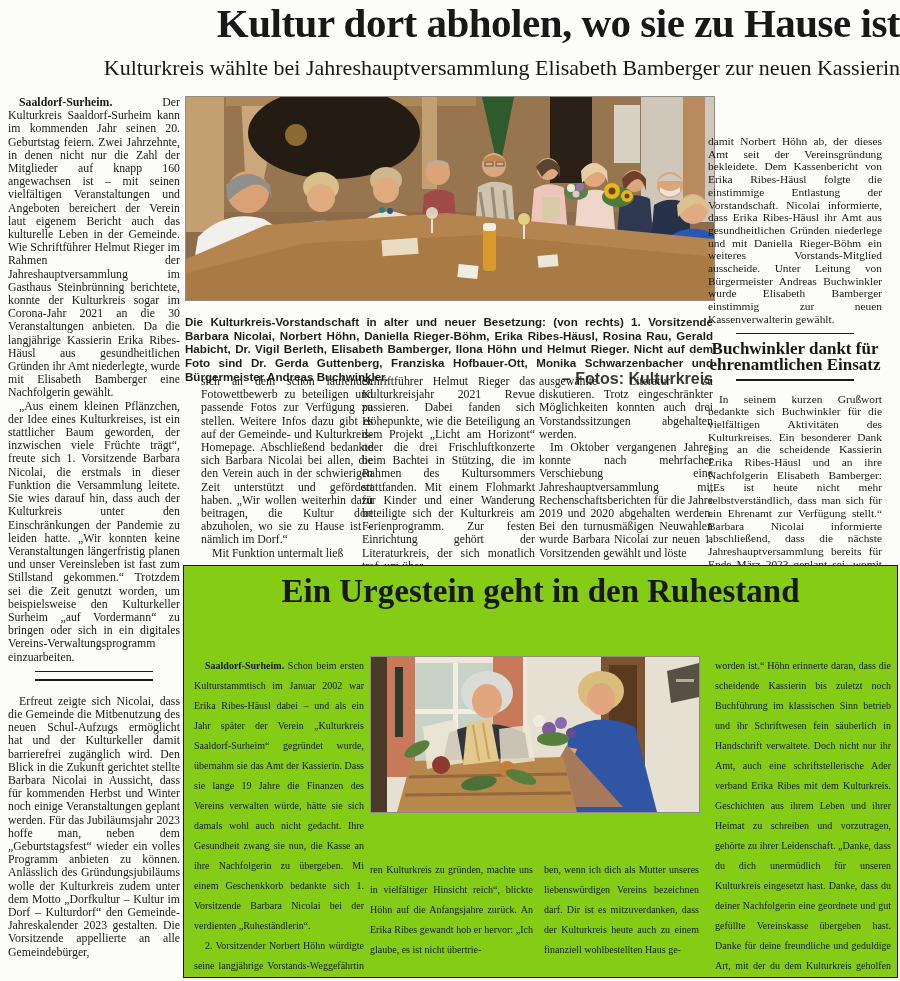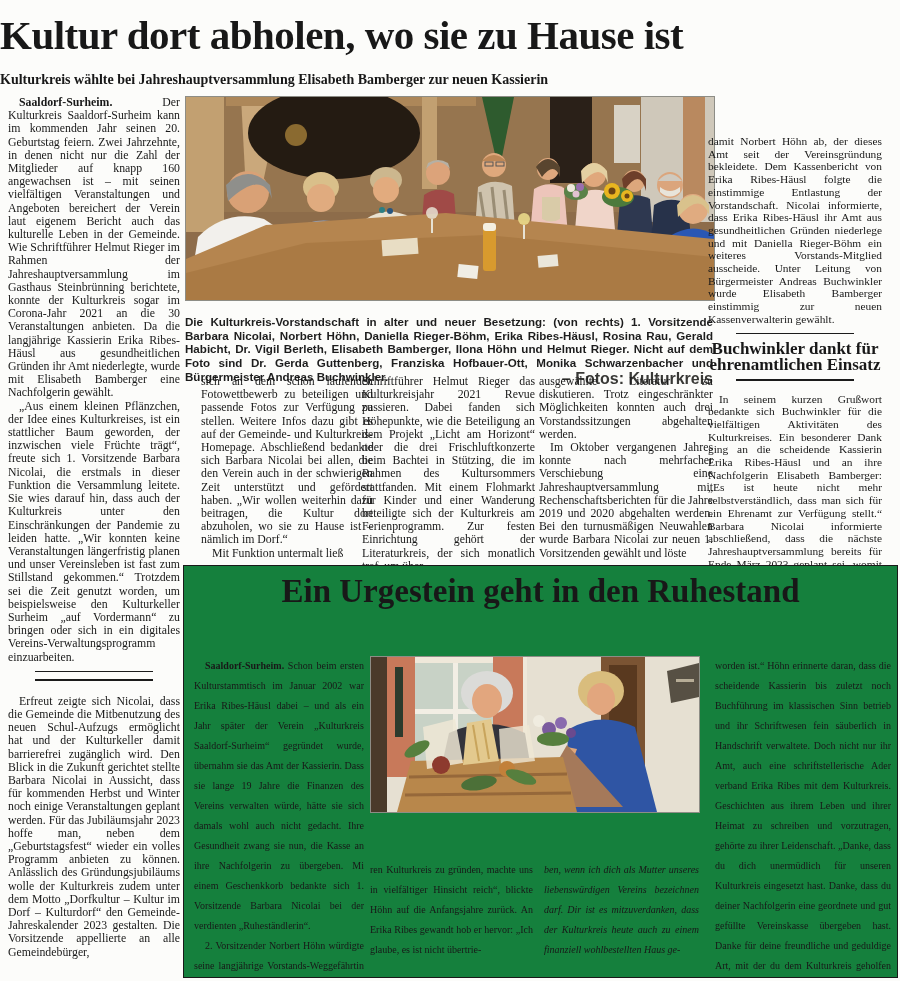--- a/index.html
+++ b/index.html
@@ -1,39 +1,39 @@
 <!DOCTYPE html>
 <html lang="de"><head>
 <meta charset="utf-8">
 <style>
   html,body{margin:0;padding:0;background:#e9e9e6;}
   .page{position:relative;width:900px;height:981px;background:#fcfcfa;color:#181818;
         font-family:"Liberation Serif",serif;overflow:hidden;}
   
-  .masthead{position:absolute;left:0;top:12px;width:900px;text-align:left;}
+  .masthead{position:absolute;left:0;top:0;width:900px;text-align:right;}
   .masthead h1{margin:0;font-size:41px;line-height:46px;font-weight:bold;letter-spacing:-0.5px;}
-  .masthead h2{margin:12px 0 0;font-size:14px;line-height:20px;font-weight:bold;}
+  .masthead h2{margin:12px 0 0;font-size:22px;line-height:20px;font-weight:normal;}
   
   .ncol{position:absolute;text-align:justify;font-size:11.8px;line-height:13.2px;
         -webkit-hyphens:auto;hyphens:auto;}
   .ncol p{margin:0;}
   .ncol p.ind{text-indent:11px;}
   .tight{font-size:11.4px;line-height:12.7px;}
   .rule{height:1.5px;background:#1b1b1b;width:118px;margin:7px auto;}
   .crosshead{font-weight:bold;font-size:17px;line-height:15.5px;text-align:center;margin:2px 0;}
   .byline{float:right;}
   
   .photo{position:absolute;border:1px solid #8d8d86;background:#7a5c3e;overflow:hidden;}
   .photo svg{display:block;}
   .caption{position:absolute;font-family:"Liberation Sans",sans-serif;font-size:11.6px;
            line-height:13.9px;color:#1d1d1d;text-align:justify;font-weight:bold;}
   .caption .credit{float:right;font-size:16px;color:#393936;margin-top:2px;}
   
   .box2{position:absolute;left:183px;top:565px;width:713px;height:411px;
-        border:1.5px solid #1a1a1a;background:#15803d;overflow:hidden;}
+        border:1.5px solid #1a1a1a;background:#84cc16;overflow:hidden;}
   .box2 .b2title{position:absolute;left:0;top:6px;width:100%;text-align:center;margin:0;
         font-size:33px;line-height:38px;font-weight:bold;}
   .box2 .b2sub{position:absolute;left:0;top:56px;width:100%;text-align:center;margin:0;
         font-size:15.5px;line-height:18px;font-weight:normal;}
   .a2{font-size:10px;line-height:20px;}
   .cap2{font-size:10.6px;line-height:12.6px;}
 </style>
 </head>
 <body>
 
@@ -236,21 +236,21 @@
         <ellipse cx="46" cy="92" rx="14" ry="6" fill="#567f3e" transform="rotate(-30 46 92)"></ellipse>
         <ellipse cx="150" cy="120" rx="16" ry="6" fill="#567f3e" transform="rotate(20 150 120)"></ellipse>
         <ellipse cx="108" cy="126" rx="18" ry="7" fill="#4c7038" transform="rotate(-10 108 126)"></ellipse>
       </svg>
     </div>
 
 
     <div class="ncol a2" style="left:186px;top:294px;width:163px;height:105px;">
       <p>ren Kulturkreis zu gründen, machte uns in vielfältiger Hinsicht reich“, blickte Höhn auf die Anfangsjahre zurück. An Erika Ribes gewandt hob er hervor: „Ich glaube, es ist nicht übertrie-</p>
     </div>
-    <div class="ncol a2" style="left:360px;top:294px;width:155px;height:105px;font-style:italic;">
+    <div class="ncol a2" style="left:360px;top:294px;width:155px;height:105px;">
       <p>ben, wenn ich dich als Mutter unseres liebenswürdigen Vereins bezeichnen darf. Dir ist es mitzuverdanken, dass der Kulturkreis heute auch zu einem finanziell wohlbestellten Haus ge-</p>
     </div>
 
     <div class="ncol a2" style="left:531px;top:90px;width:176px;height:314px;">
       <p><span>worden ist.“ Höhn erinnerte daran, dass die scheidende Kassierin bis zuletzt noch Buchführung im klassischen Sinn betrieb und ihr Schriftwesen fein säuberlich in Handschrift verwaltete. Doch nicht nur ihr Amt, auch eine schriftstellerische Ader verband Erika Ribes mit dem Kulturkreis. Geschichten aus ihrem Leben und ihrer Heimat zu schreiben und vorzutragen, gehörte zu ihrer Leidenschaft. „Danke, dass du dich unermüdlich für unseren Kulturkreis eingesetzt hast. Danke, dass du deiner Nachfolgerin eine geordnete und gut gefüllte Vereinskasse übergeben hast. Danke für deine freundliche und geduldige Art, mit der du dem Kulturkreis geholfen hast, so manche Klippe zu umschiffen“, schloss Norbert Höhn seine Laudatio.</span><span class="byline">– red</span></p>
     </div>
   </div>
 
 </div>
 

